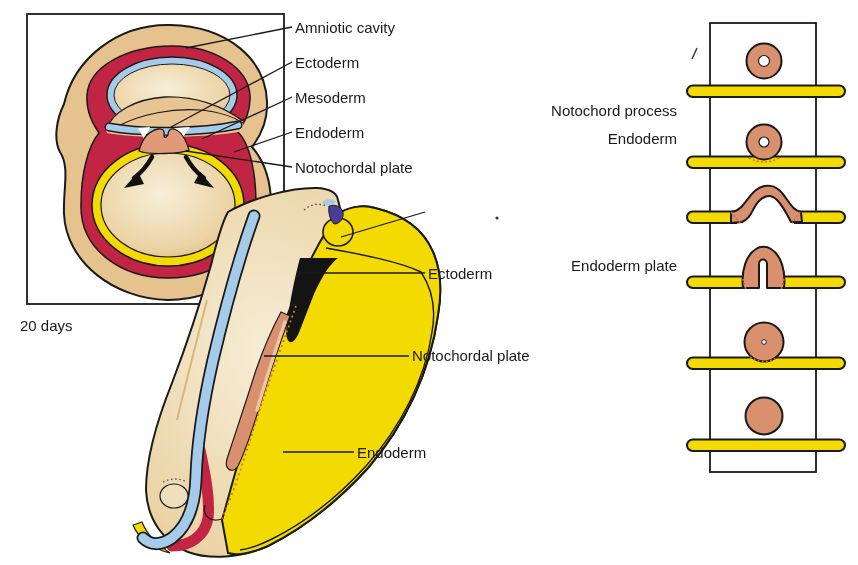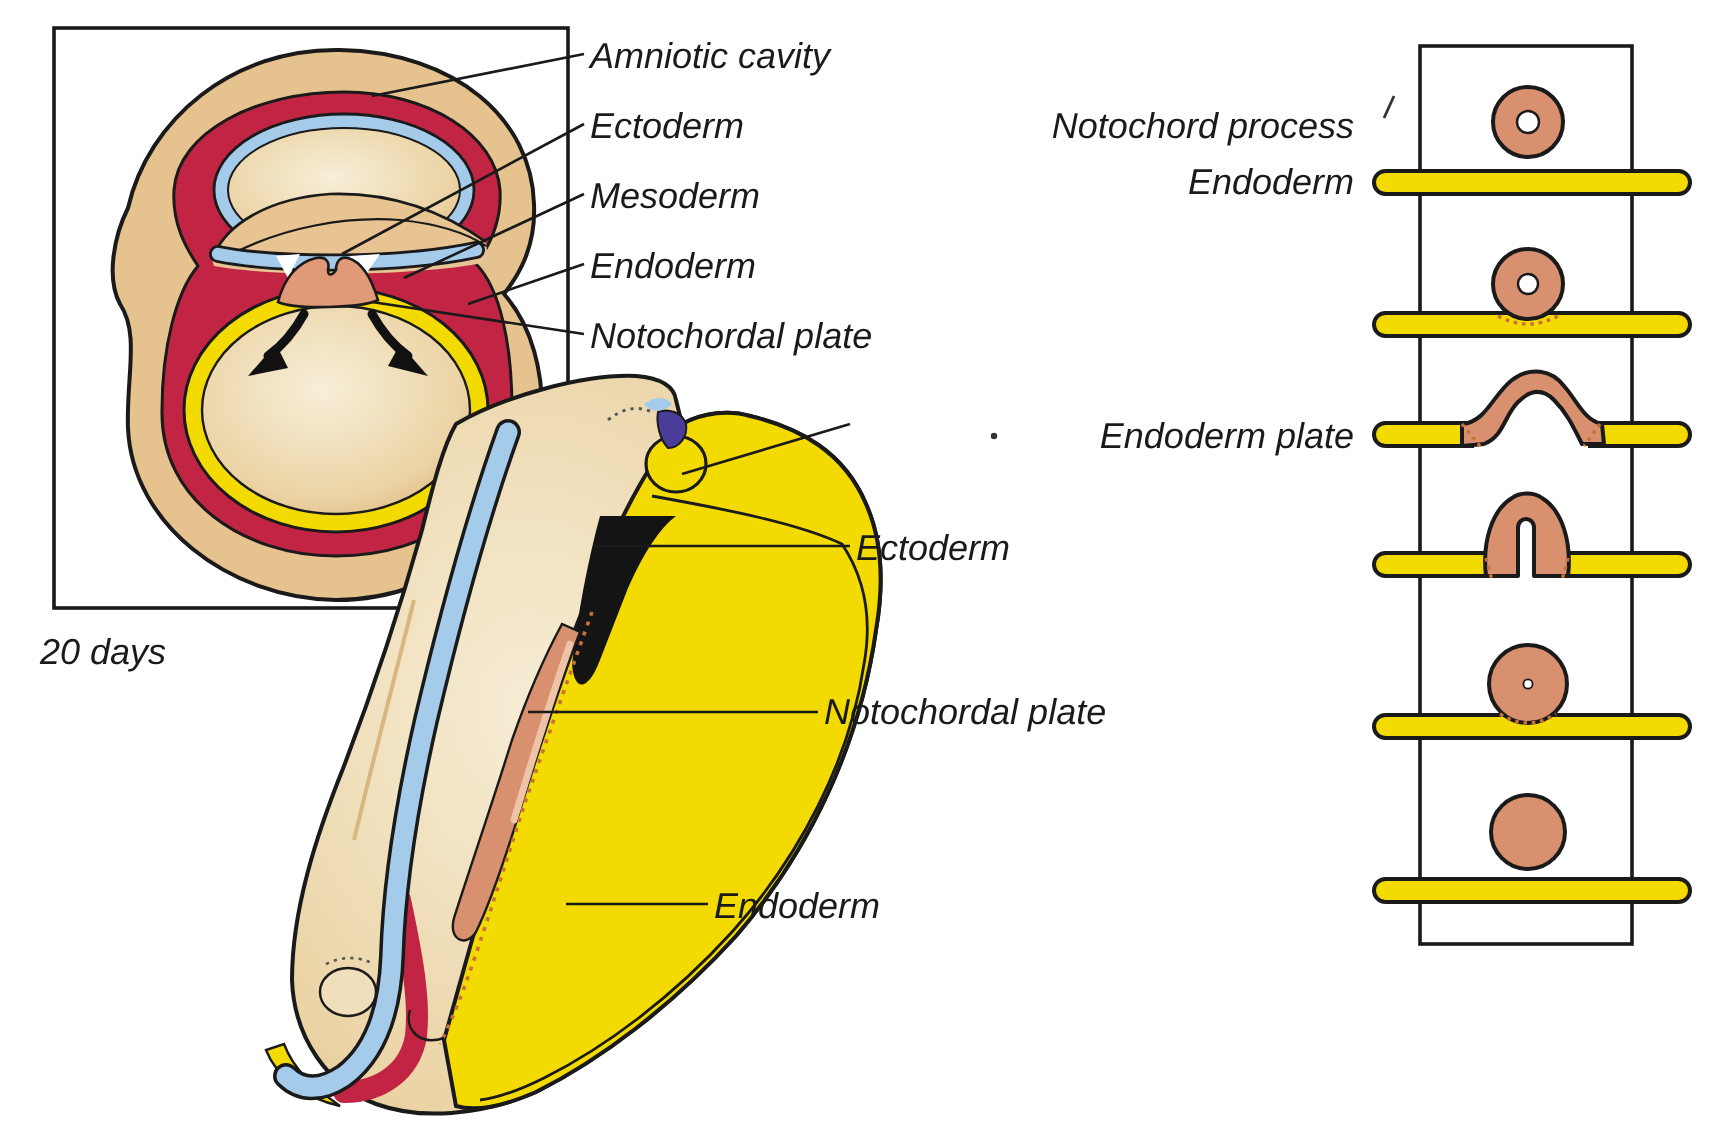--- a/index.html
+++ b/index.html
@@ -1,20 +1,20 @@
 <!DOCTYPE html>
 <html><head>
 <meta charset="utf-8">
 <style>
   html,body{margin:0;padding:0;background:#ffffff;}
   .canvas{position:relative;width:858px;height:565px;background:#fff;overflow:hidden;
           font-family:"Liberation Sans", sans-serif;color:#1a1a1a;}
   .canvas svg{position:absolute;left:0;top:0;}
-  .lbl{position:absolute;font-size:18px;line-height:18px;white-space:nowrap;color:#1a1a1a;font-style:italic;}
-  .lbl.right{text-align:right;width:200px;}
+  .lbl{position:absolute;font-size:15px;line-height:18px;white-space:nowrap;color:#1a1a1a;}
+  .lbl.right{text-align:right;width:200px;margin-top:48px;}
 </style>
 </head>
 <body>
 
 <div class="canvas">
 
 <svg width="858" height="565" viewBox="0 0 858 565">
   <defs>
     <radialGradient id="gCav" cx="45%" cy="40%" r="75%">
       <stop offset="0%" stop-color="#F7EFD9"></stop>

